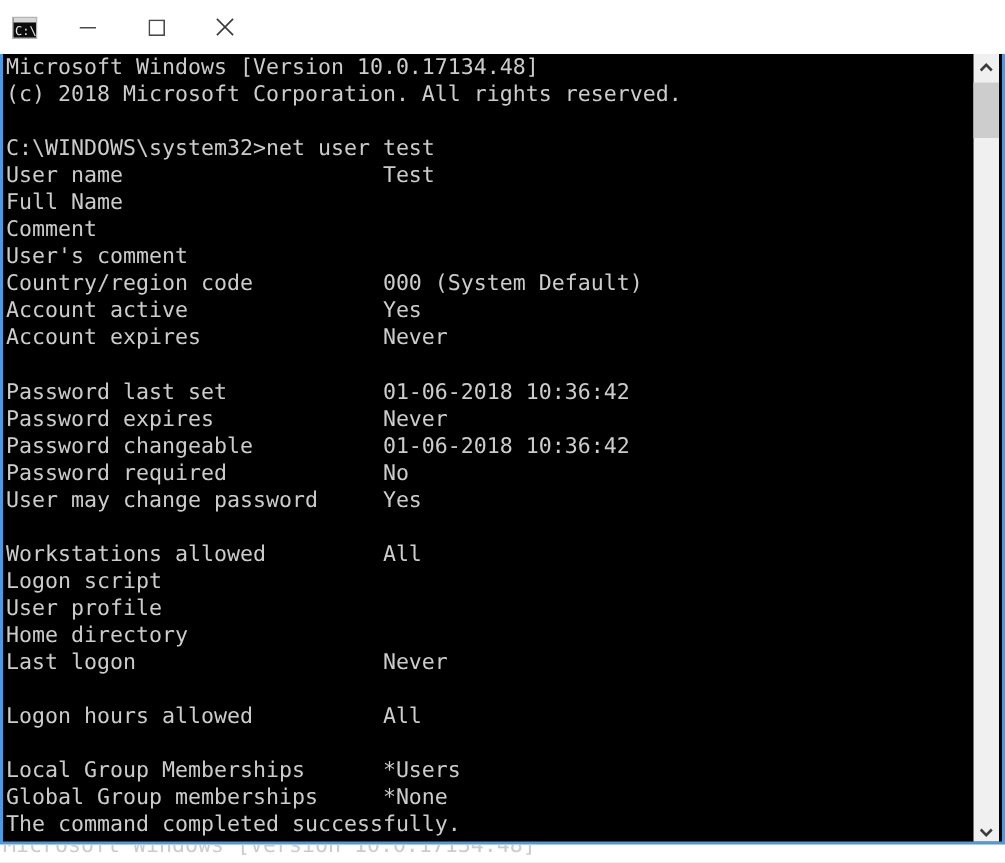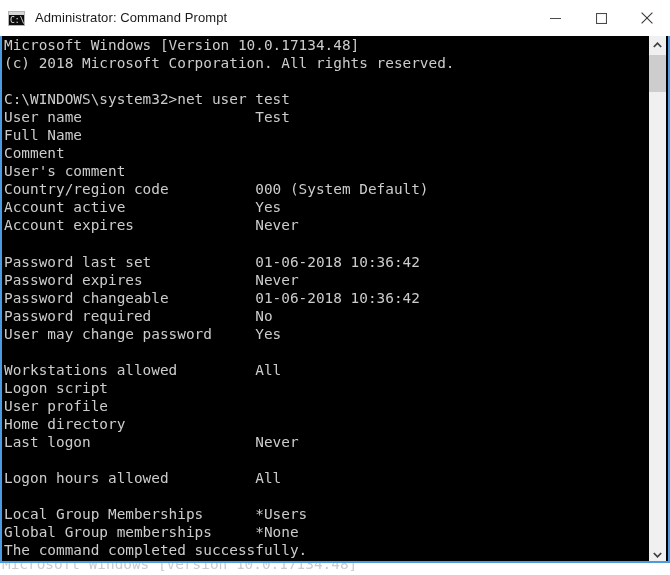--- a/index.html
+++ b/index.html
@@ -152,21 +152,20 @@
   <div class="titlebar">
 
     <div class="title-icon">
       <svg width="17" height="15" viewBox="0 0 17 15">
         <rect x="0.5" y="0.5" width="16" height="14" fill="#0c0c0c" stroke="#b4b4b4"></rect>
         <rect x="1" y="1" width="15" height="3" fill="#d6d6d6"></rect>
         <text x="2" y="12" font-family="DejaVu Sans Mono, monospace" font-size="8" fill="#e8e8e8">C:\</text>
       </svg>
     </div>
 
-    <div class="title-text">Administrator: Command Prompt</div>
 
     <div class="win-controls">
       <div class="win-btn" title="Minimize">
         <svg width="11" height="11" viewBox="0 0 11 11">
           <rect x="0" y="5" width="11" height="1" fill="#4a4a4a"></rect>
         </svg>
       </div>
       <div class="win-btn" title="Maximize">
         <svg width="11" height="11" viewBox="0 0 11 11">
           <rect x="0.5" y="0.5" width="10" height="10" fill="none" stroke="#4a4a4a" stroke-width="1.1"></rect>

